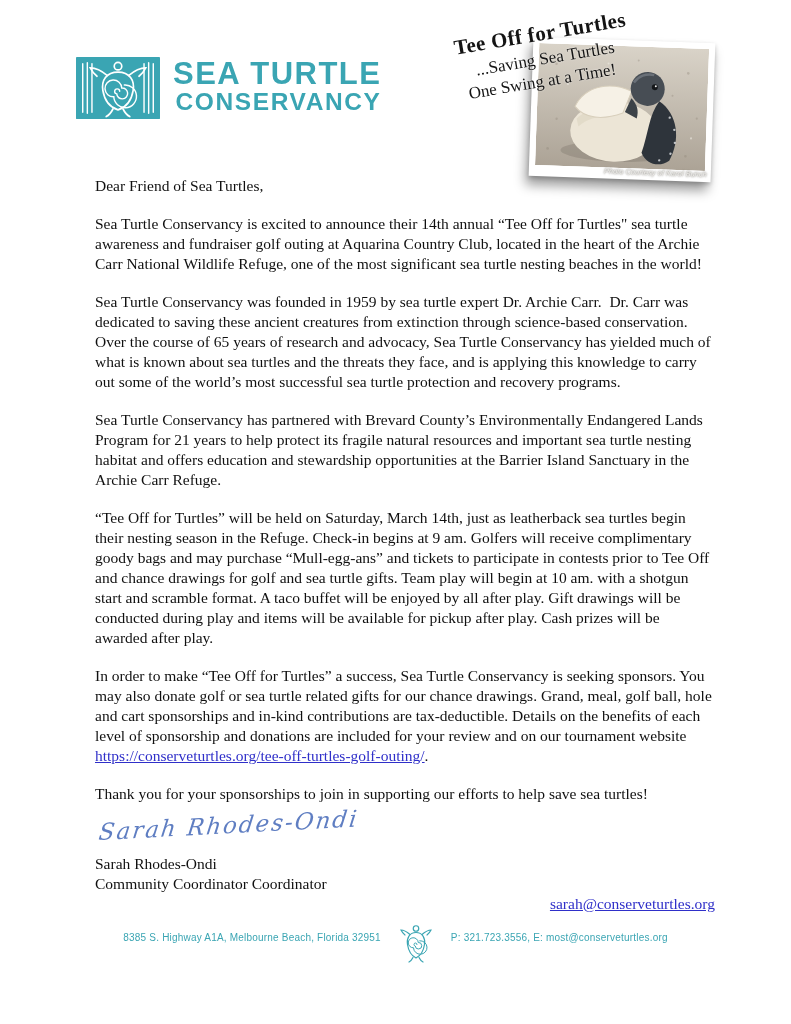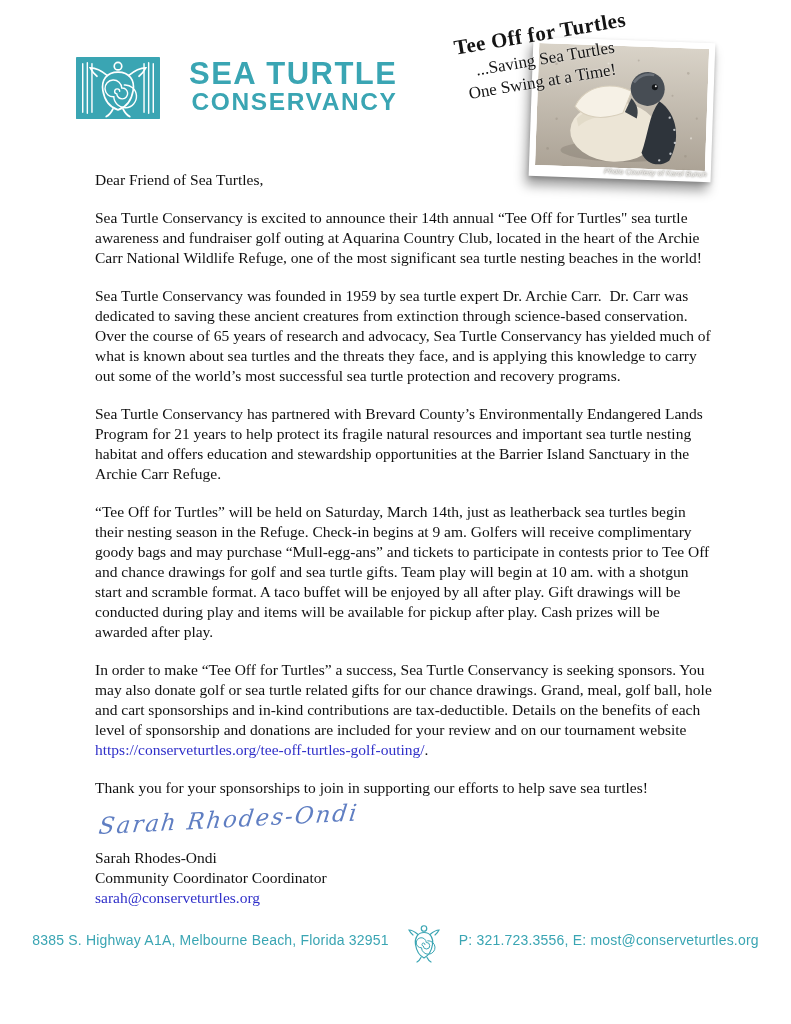--- a/index.html
+++ b/index.html
@@ -8,21 +8,21 @@
     --signature-ink:#5f7ec2;
   }
   *{box-sizing:border-box;}
   html,body{margin:0;padding:0;background:#ffffff;}
   .page{
     position:relative;width:791px;height:1024px;background:#fff;
     font-family:"Liberation Serif",serif;color:#101010;overflow:hidden;
   }
 
   
-  .logo{position:absolute;left:76px;top:56px;display:flex;gap:29px;align-items:flex-start;}
+  .logo{position:absolute;left:76px;top:56px;display:flex;gap:13px;align-items:flex-start;}
   .logo-icon svg{width:84px;height:64px;display:block;}
   .logo-rect{fill:var(--teal);}
   .logo-white{stroke:#fff;stroke-width:2;fill:none;stroke-linecap:round;}
   .logo-white-thin{stroke:#fff;stroke-width:1.7;fill:none;stroke-linecap:round;}
   .logo-text{display:flex;flex-direction:column;color:var(--teal);
     font-family:"Liberation Sans",sans-serif;font-weight:700;margin-top:2px;}
   .logo-line1{font-size:31px;letter-spacing:1.5px;line-height:1;}
   .logo-line2{font-size:24.5px;letter-spacing:1.6px;line-height:1.1;text-align:right;}
 
   
@@ -44,36 +44,36 @@
   }
   .photo{position:relative;width:170px;height:122px;overflow:hidden;}
   .photo svg{display:block;width:100%;height:100%;}
   .credit{
     position:absolute;right:4px;bottom:3px;font-size:7.5px;font-style:italic;
     color:#f0efec;font-family:"Liberation Sans",sans-serif;
     text-shadow:0 0 2px rgba(60,55,45,.9);
   }
 
   
-  .letter{position:absolute;left:95px;top:170px;width:620px;font-size:15.5px;line-height:20px;}
+  .letter{position:absolute;left:95px;top:176px;width:620px;font-size:15.5px;line-height:20px;}
   .letter p{margin:0 0 18px 0;}
-  .link{color:var(--link-blue);cursor:pointer;}
+  .link{color:var(--link-blue);text-decoration:underline;cursor:pointer;text-align:right;}
   .signature-script{
     width:max-content;margin:12px 0 12px 4px;
     font-family:"DejaVu Serif",serif;font-style:italic;
     font-size:23px;letter-spacing:2px;color:var(--signature-ink);
     transform:rotate(-3deg) skewX(-10deg);transform-origin:left center;white-space:nowrap;
   }
   .signer div,.signer a{display:block;line-height:20px;}
 
   
   .footer{
     position:absolute;left:0;top:924px;width:100%;
     display:flex;justify-content:center;align-items:flex-start;gap:18px;
-    font-family:"Liberation Sans",sans-serif;font-size:14px;letter-spacing:.2px;
+    font-family:"Liberation Sans",sans-serif;font-size:10px;letter-spacing:.2px;
     color:var(--teal);
   }
   .footer-text{margin-top:8px;}
   .footer-turtle svg{width:34px;height:40px;display:block;}
   .teal-line{stroke:var(--teal);stroke-width:2.4;fill:none;stroke-linecap:round;}
   .teal-thin{stroke:var(--teal);stroke-width:2;fill:none;stroke-linecap:round;}
 </style>
 </head>
 <body>
 

